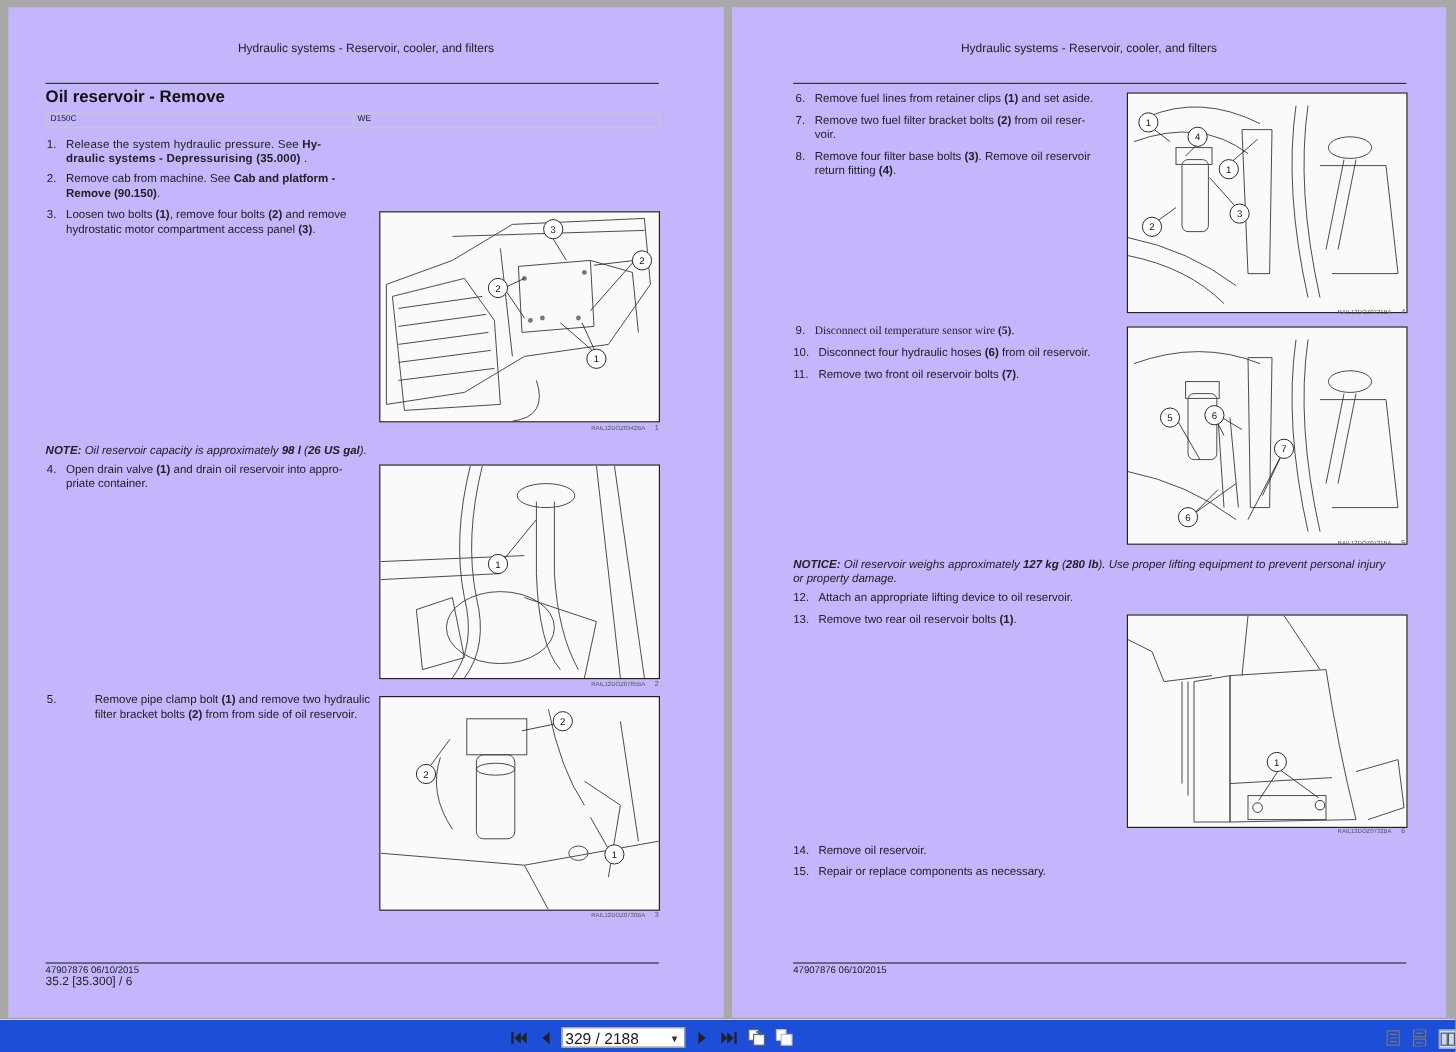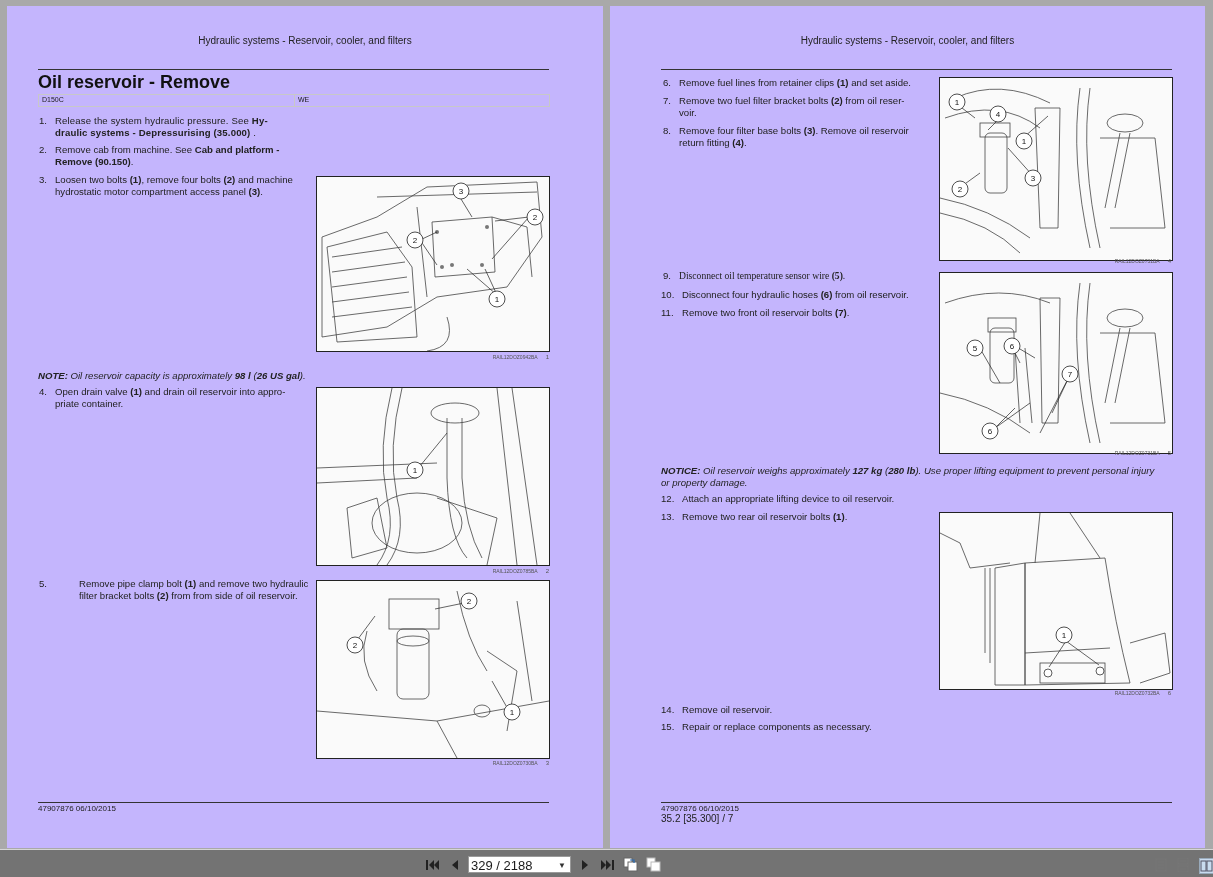--- a/index.html
+++ b/index.html
@@ -2,38 +2,38 @@
 <html><head>
 <meta charset="utf-8">
 <style>
   html, body { margin:0; padding:0; }
   body { width:1213px; height:877px; background:#a9a9a9; position:relative; overflow:hidden; font-family:"Liberation Sans", sans-serif; color:#1a1a1a; }
   .page { position:absolute; top:6px; height:842px; background:#c4b5fd; }
   #page-left { left:7px; width:596px; }
   #page-right { left:610px; width:595px; }
   .running-head { position:absolute; top:29px; left:0; right:0; text-align:center; font-size:10px; color:#222; }
   .rule-top { position:absolute; height:1px; background:#333; }
-  .title { position:absolute; font-size:18px; font-weight:bold; color:#111; }
+  .title { position:absolute; font-size:14px; font-weight:bold; color:#111; }
   .model-table { position:absolute; border:1px solid #c8c8c8; height:11px; font-size:7px; display:flex; }
   .model-table span { padding:1px 3px; }
   .step { position:absolute; font-size:9.6px; line-height:11.5px; color:#222; }
   .step .num { position:absolute; left:0; }
   .step .txt { position:absolute; left:16px; }
   .step.wide .txt { left:21px; }
   .note { position:absolute; font-size:9.6px; line-height:12px; font-style:italic; color:#222; }
   b { font-weight:bold; }
   .fig { position:absolute; border:1px solid #222; background:#fafafa; overflow:hidden; }
   .fig svg { width:100%; height:100%; display:block; }
   .caption { position:absolute; font-size:5px; color:#555; text-align:right; white-space:nowrap; }
   .caption .fnum { margin-left:8px; font-size:6px; }
   .footer-rule { position:absolute; height:1px; background:#333; }
   .footer { position:absolute; text-align:left; color:#222; }
   .footer .doc { font-size:8px; }
   .footer .pg { font-size:10px; }
-  #toolbar { position:absolute; left:0; top:849px; width:1213px; height:28px; background:#737373; border-top:1px solid #d6d6d6; }
+  #toolbar { position:absolute; left:0; top:849px; width:1213px; height:28px; background:#1d4ed8; border-top:1px solid #d6d6d6; }
   .tb-btn { position:absolute; top:7px; height:15px; display:flex; align-items:center; justify-content:center; font-size:12px; color:#222; cursor:pointer; }
   .page-select { position:absolute; left:468px; top:6px; width:103px; height:17px; background:#fff; border:1px solid #9a9a9a; font-size:13px; line-height:17px; padding-left:2px; box-sizing:border-box; }
   .page-select .arrow { position:absolute; right:4px; top:0; font-size:8px; color:#333; }
   .view-btn { position:absolute; top:8px; width:12px; height:14px; }
   .view-btn.active { background:#c9dbef; border:1px solid #9ab; }
 </style>
 </head>
 <body>
 
 <div class="page" id="page-left">
@@ -50,21 +50,21 @@
     <div class="txt" style="letter-spacing:0.15px;"><span>Release the system hydraulic pressure.   See </span><b>Hy-</b><br><b>draulic systems - Depressurising (35.000)</b><span> .</span></div>
   </div>
 
   <div class="step" style="left:32px; top:138px; width:260px; height:24px;">
     <span class="num">2.</span>
     <div class="txt"><span>Remove cab from machine.  See </span><b>Cab and platform -</b><br><b>Remove (90.150)</b><span>.</span></div>
   </div>
 
   <div class="step" style="left:32px; top:168px; width:270px; height:24px;">
     <span class="num">3.</span>
-    <div class="txt" style="white-space:nowrap;"><span>Loosen two bolts </span><b>(1)</b><span>, remove four bolts </span><b>(2)</b><span> and machine</span><br><span>hydrostatic motor compartment access panel </span><b>(3)</b><span>.</span></div>
+    <div class="txt" style="white-space:nowrap;"><span>Loosen two bolts </span><b>(1)</b><span>, remove four bolts </span><b>(2)</b><span> and remove</span><br><span>hydrostatic motor compartment access panel </span><b>(3)</b><span>.</span></div>
   </div>
 
   <div class="fig" style="left:309px; top:170px; width:232px; height:174px;">
     <svg viewBox="0 0 232 174">
       <g fill="none" stroke="#444" stroke-width="0.8">
         <path d="M5 60 L60 40 L110 10 L220 5 L225 60 L190 110 L120 120 L70 150 L5 160 Z"></path>
         <path d="M10 70 L70 55 L95 90 L100 160 L20 165 Z"></path>
         <path d="M15 80 L85 70 M15 95 L88 85 M15 110 L90 100 M15 125 L92 115 M15 140 L95 130"></path>
         <path d="M115 45 L175 40 L178 95 L118 100 Z"></path>
         <path d="M60 20 L220 15 M100 30 L110 120 M175 40 L210 50 L215 100"></path>
@@ -158,20 +158,21 @@
         <text x="38" y="67">2</text>
         <text x="195" y="134">1</text>
       </g>
     </svg>
   </div>
   <div class="caption" style="left:420px; top:754px; width:122px;"><span>RAIL12DOZ0730BA</span><span class="fnum">3</span></div>
 
   <div class="footer-rule" style="left:31px; width:511px; top:796px;"></div>
   <div class="footer" style="left:31px; width:511px; top:798px;">
     <div class="doc">47907876 06/10/2015</div>
+    <div class="pg">35.2 [35.300] / 6</div>
   </div>
 </div>
 
 <div class="page" id="page-right">
   <div class="running-head">Hydraulic systems - Reservoir, cooler, and filters</div>
   <div class="rule-top" style="left:51px; width:511px; top:63px;"></div>
 
   <div class="step" style="left:53px; top:71px; width:270px; height:12px;">
     <span class="num">6.</span>
     <div class="txt" style="white-space:nowrap;"><span>Remove fuel lines from retainer clips </span><b>(1)</b><span> and set aside.</span></div>
@@ -318,21 +319,20 @@
     <div class="txt" style="white-space:nowrap;"><span>Remove oil reservoir.</span></div>
   </div>
   <div class="step wide" style="left:51px; top:715px; width:300px; height:12px;">
     <span class="num">15.</span>
     <div class="txt" style="white-space:nowrap;"><span>Repair or replace components as necessary.</span></div>
   </div>
 
   <div class="footer-rule" style="left:51px; width:511px; top:796px;"></div>
   <div class="footer" style="left:51px; width:511px; top:798px;">
     <div class="doc">47907876 06/10/2015</div>
-    <div class="pg">35.2 [35.300] / 7</div>
   </div>
 </div>
 
 <div id="toolbar">
   <div class="tb-btn" style="left:425px; width:14px;">
     <svg width="13" height="12" viewBox="0 0 13 12">
         <rect x="0" y="1" width="2" height="10" fill="#222"></rect>
         <path d="M8 1 L3 6 L8 11 Z" fill="#222"></path>
         <path d="M13 1 L8 6 L13 11 Z" fill="#222"></path>
       </svg>

